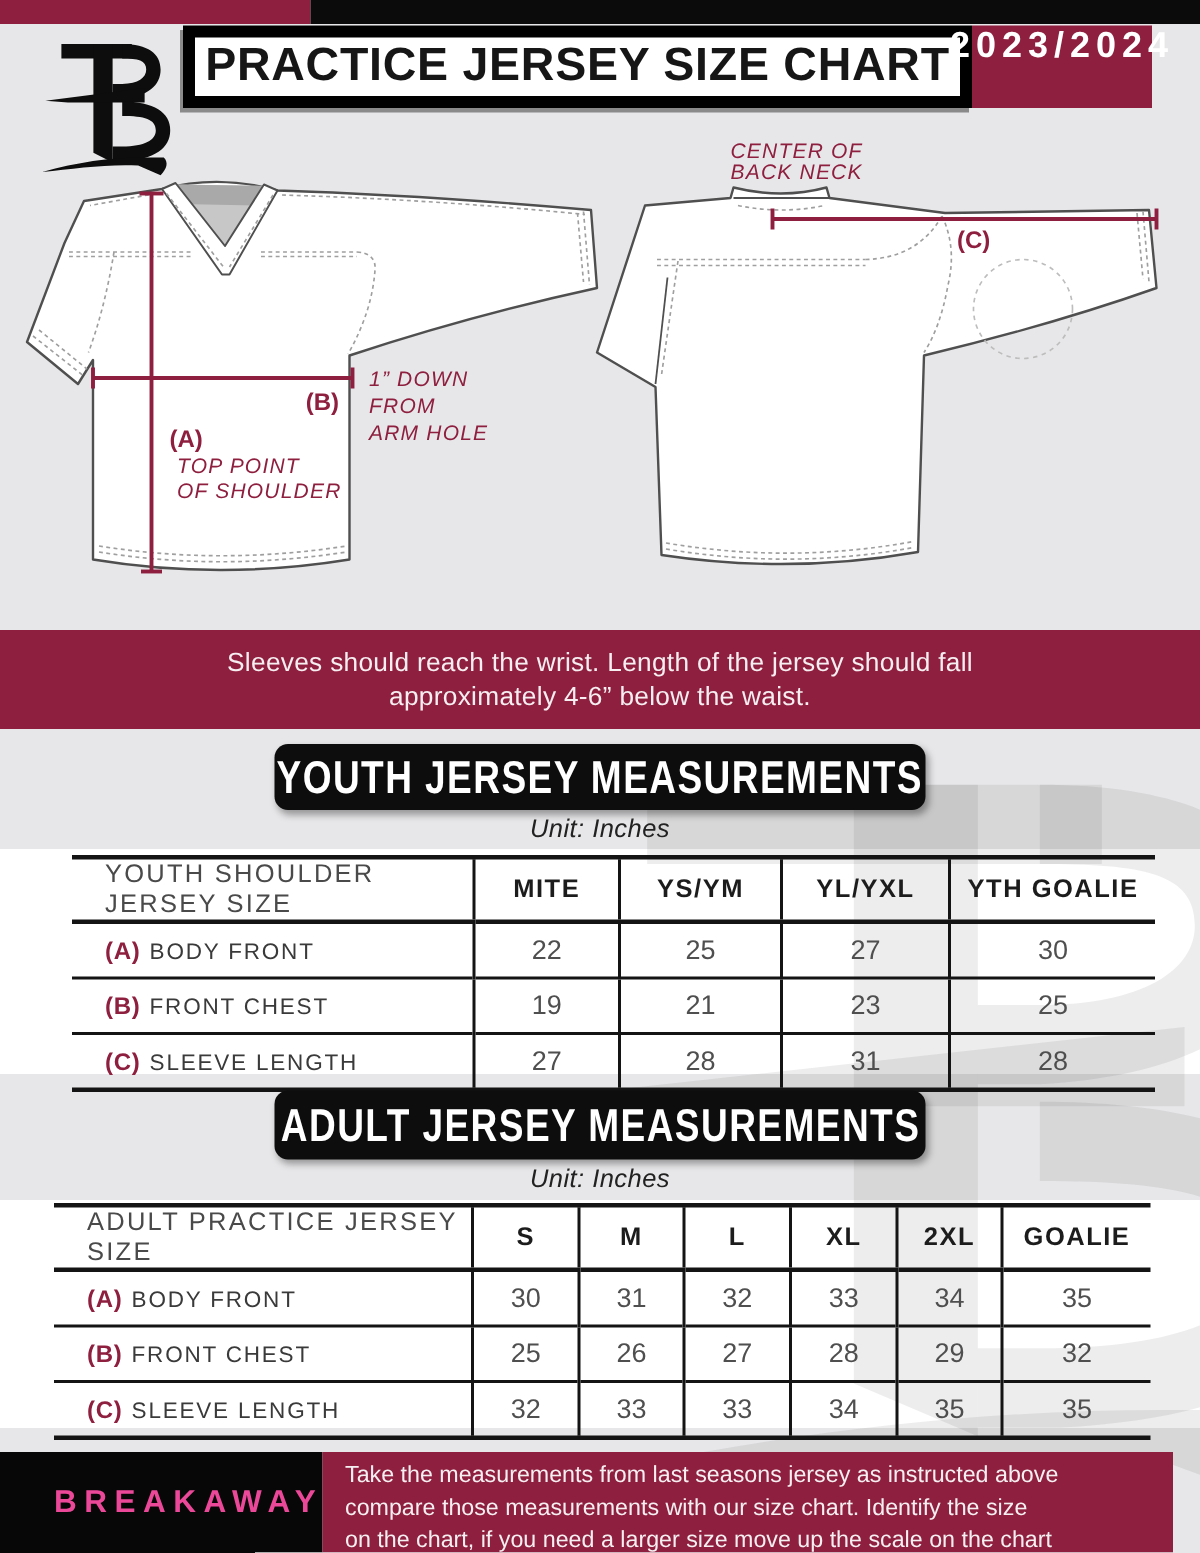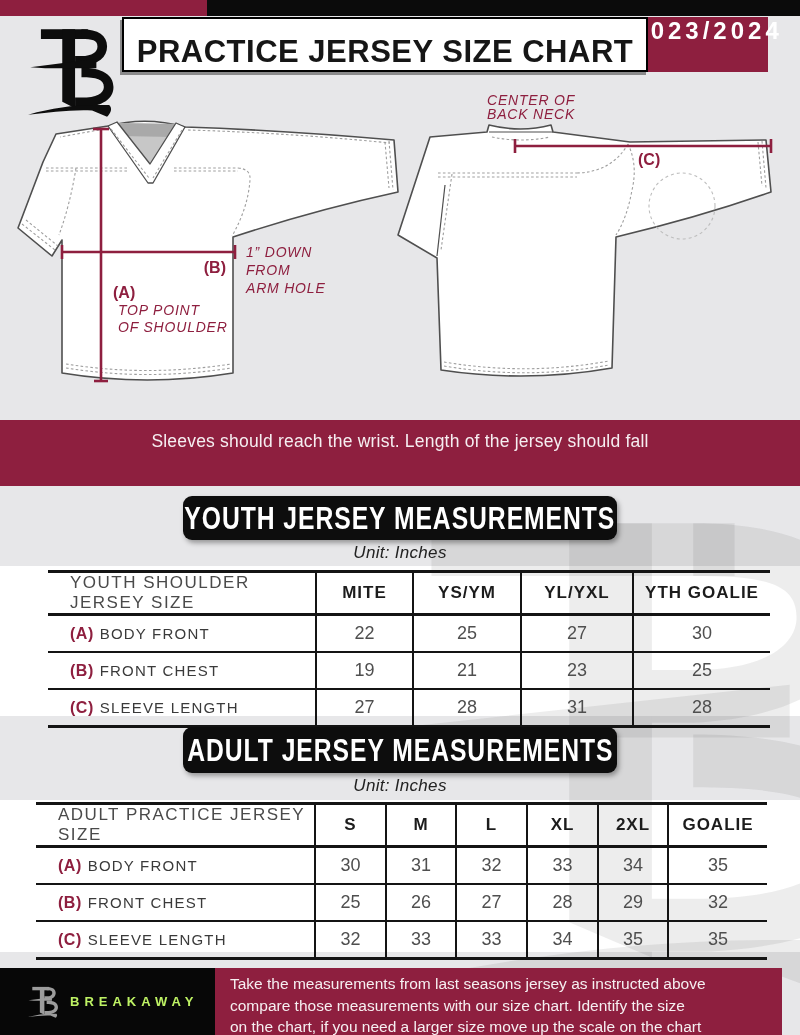--- a/index.html
+++ b/index.html
@@ -3,21 +3,21 @@
 <meta charset="utf-8">
 <style>
   html,body{margin:0;padding:0;}
   body{width:800px;height:1035px;position:relative;overflow:hidden;
        background:#e7e7e9;font-family:"Liberation Sans",sans-serif;}
   .abs{position:absolute;}
   
   .strip-maroon{left:0;top:0;width:207px;height:16px;background:#8e1f3f;}
   .strip-black{left:207px;top:0;width:593px;height:16px;background:#0b0b0b;}
   .title-bar{left:122px;top:17px;width:526px;height:55px;background:#ffffff;
-             border:2px solid #000000;box-sizing:border-box;display:flex;align-items:flex-end;
+             border:8px solid #000000;box-sizing:border-box;display:flex;align-items:flex-start;
              justify-content:center;box-shadow:-2px 3px 0 rgba(25,25,25,.45);z-index:3;}
   .title-bar span{font-size:31px;font-weight:800;color:#161616;letter-spacing:.5px;white-space:nowrap;}
   .year-box{left:648px;top:17px;width:120px;height:55px;background:#8e1f3f;display:flex;
             justify-content:center;z-index:3;}
   .year-box span{color:#fff;font-size:24px;font-weight:bold;letter-spacing:4px;}
   .logo-main{left:26px;top:22px;width:96px;height:100px;z-index:3;}
   
   .banner{left:0;top:420px;width:800px;height:66px;background:#8e1f3f;color:#f6eef1;
           text-align:center;font-size:17.5px;line-height:23px;padding-top:10px;
           box-sizing:border-box;letter-spacing:.2px;z-index:2;}
@@ -49,21 +49,21 @@
   tbody tr + tr{border-top:2.5px solid #141414;}
   th + th, td + td{border-left:2.5px solid #141414;}
   th.lbl{font-weight:normal;color:#4a4a4a;letter-spacing:1.5px;text-align:left;padding-left:22px;font-size:17px;}
   td.lbl{text-align:left;padding-left:22px;}
   td.lbl .key{font-weight:bold;color:#8e1f3f;font-size:16px;letter-spacing:.5px;}
   td.lbl .rl{color:#3a3a3a;font-size:15px;letter-spacing:1.2px;padding-left:6px;}
   
   .footer-black{left:0;top:968px;width:215px;height:67px;background:#070707;display:flex;
                 align-items:center;z-index:2;}
   .footer-black svg{margin-left:27px;}
-  .brand{color:#bef264;font-size:13px;font-weight:bold;letter-spacing:5px;margin-left:9px;}
+  .brand{color:#ec4899;font-size:21px;font-weight:bold;letter-spacing:5px;margin-left:9px;}
   .footer-maroon{left:215px;top:968px;width:567px;height:67px;background:#8e1f3f;z-index:2;
                  color:#f6eff1;font-size:15.5px;line-height:21.5px;box-sizing:border-box;
                  padding:5px 8px 0 15px;}
   
   .diagram{left:0;top:80px;z-index:2;}
   .outline{fill:#ffffff;stroke:#4f4f4f;stroke-width:1.6;stroke-linejoin:round;}
   .thin{fill:none;stroke:#4f4f4f;stroke-width:1.2;}
   .stitch{fill:none;stroke:#9f9f9f;stroke-width:1.1;stroke-dasharray:2.6 2.3;}
   .mline{stroke:#8e1f3f;stroke-width:2.6;fill:none;}
   .mtext-b{fill:#8e1f3f;font-weight:bold;font-size:16px;font-family:"Liberation Sans",sans-serif;}
@@ -163,20 +163,21 @@
       <path class="mline" d="M 771,59 L 771,73"></path>
     </g>
     <text class="mtext-b" x="638" y="85" font-size="17">(C)</text>
     <text class="mtext-i" x="487" y="25">CENTER OF</text>
     <text class="mtext-i" x="487" y="39">BACK NECK</text>
   </g>
 </svg>
 
 <div class="abs banner">
   <div>Sleeves should reach the wrist. Length of the jersey should fall</div>
+  <div>approximately 4-6” below the waist.</div>
 </div>
 
 <div class="abs band-youth"></div>
 <div class="abs band-adult"></div>
 
 <svg class="abs watermark" viewBox="0 0 90 92" preserveAspectRatio="none">
   <g fill="#2a2a2a" fill-opacity="0.085">
     <polygon points="14,6 58,6 58,15 14,15"></polygon>
     <polygon points="34,6 46,6 46,80 34,74"></polygon>
     <path d="M 52,6 C 68,6 76,12 76,22 C 76,32 68,39 52,40 L 46,40 L 46,31 L 52,31 C 62,31 67,27 67,22 C 67,16 62,15 52,15 Z"></path>

